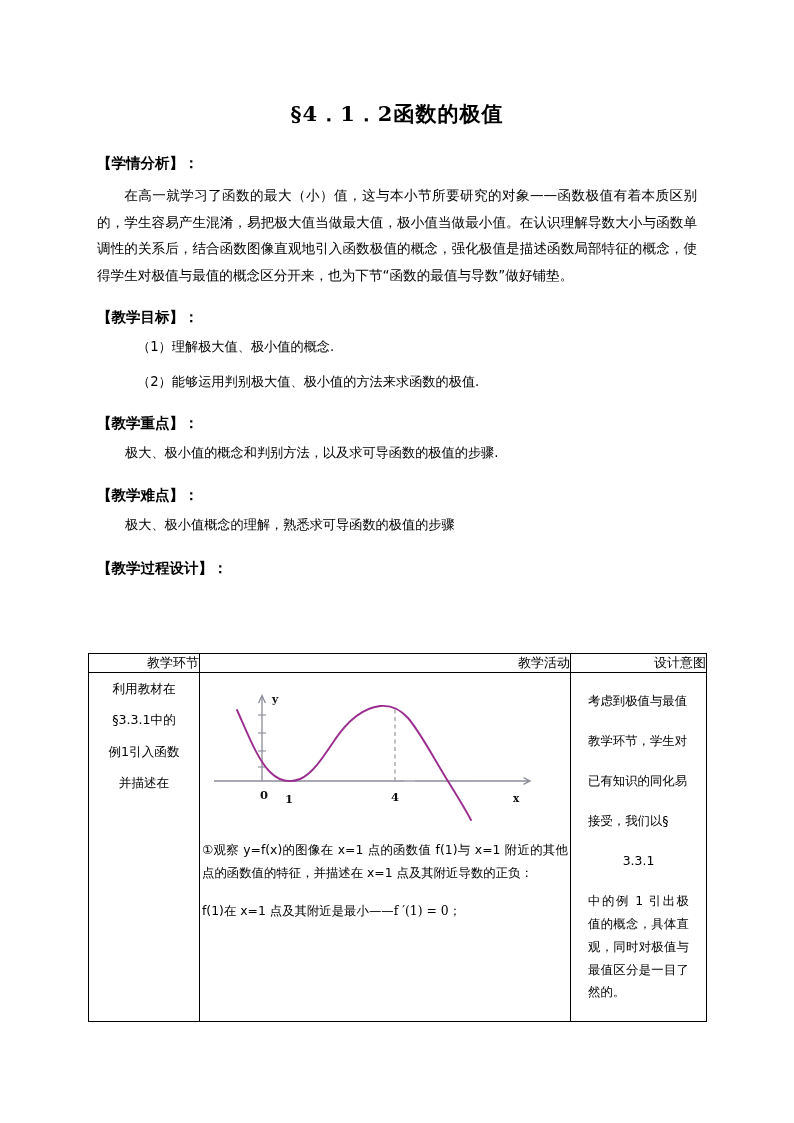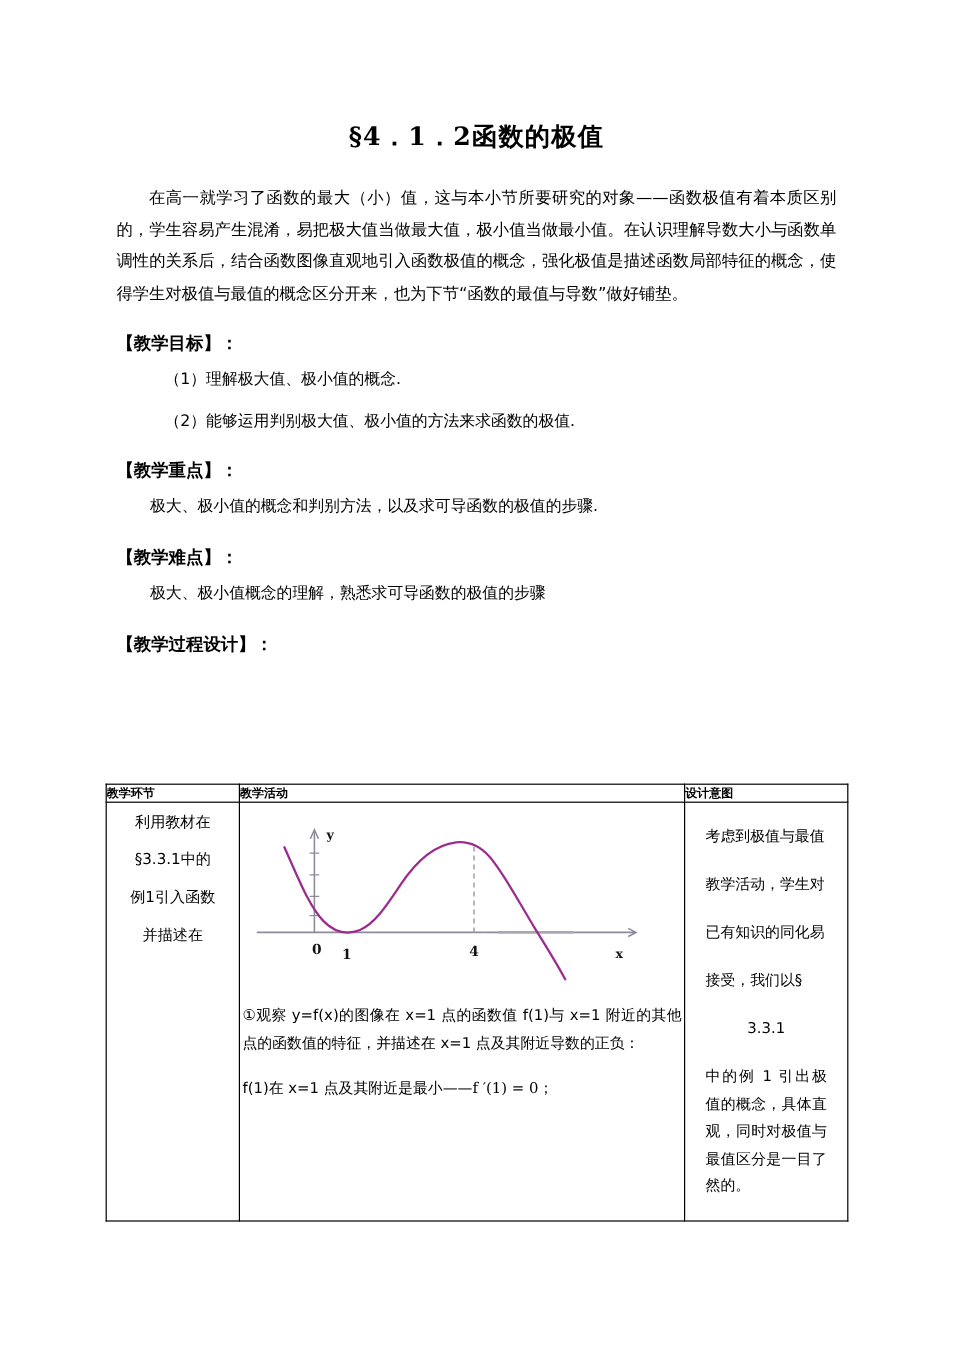--- a/index.html
+++ b/index.html
@@ -86,23 +86,23 @@
   table.design td, table.design th {
     border: 1px solid #000000;
     vertical-align: top;
     padding: 0;
   }
   .col-a { width: 111px; }
   .col-b { width: 371px; }
   .col-c { width: 136px; }
 
   .th-cell {
-    text-align: left;
-    font-size: 10px;
-    font-weight: bold;
+    text-align: right;
+    font-size: 13px;
+    font-weight: normal;
     padding: 8px 4px 9px 4px;
     font-family: "DejaVu Sans", "Liberation Sans", sans-serif;
   }
 
   
   .left-cell {
     text-align: center;
     font-size: 12.6px;
     line-height: 2.5;
     padding: 96px 4px 10px 4px;
@@ -147,20 +147,21 @@
 </style>
 </head>
 <body>
 
 <div class="page">
 
   <div class="doc-title">§4．1．2函数的极值</div>
 
   <div class="content">
 
+    <p class="sec-head">【学情分析】：</p>
     <p class="para">在高一就学习了函数的最大（小）值，这与本小节所要研究的对象——函数极值有着本质区别的，学生容易产生混淆，易把极大值当做最大值，极小值当做最小值。在认识理解导数大小与函数单调性的关系后，结合函数图像直观地引入函数极值的概念，强化极值是描述函数局部特征的概念，使得学生对极值与最值的概念区分开来，也为下节“函数的最值与导数”做好铺垫。</p>
 
     <div class="gap-sm"></div>
 
     <p class="sec-head">【教学目标】：</p>
     <p class="item">（1）理解极大值、极小值的概念.</p>
     <p class="item">（2）能够运用判别极大值、极小值的方法来求函数的极值.</p>
 
     <div class="gap-sm"></div>
 
@@ -240,21 +241,21 @@
               </svg>
             </div>
 
             <p class="mid-text">①观察 y=f(x)的图像在 x=1 点的函数值 f(1)与 x=1 附近的其他点的函数值的特征，并描述在 x=1 点及其附近导数的正负：</p>
 
             <p class="mid-text second"><span>f(1)在 x=1 点及其附近是最小——</span><span class="mono-eq">f ′(1) = 0</span><span>；</span></p>
           </td>
 
           <td class="right-cell">
             <p>考虑到极值与最值</p>
-            <p>教学活动，学生对</p>
+            <p>教学环节，学生对</p>
             <p>已有知识的同化易</p>
             <p>接受，我们以§</p>
             <p class="centered">3.3.1</p>
             <p class="blk2">中的例 1 引出极值的概念，具体直观，同时对极值与最值区分是一目了然的。</p>
           </td>
 
         </tr>
       </tbody>
     </table>
   </div>

